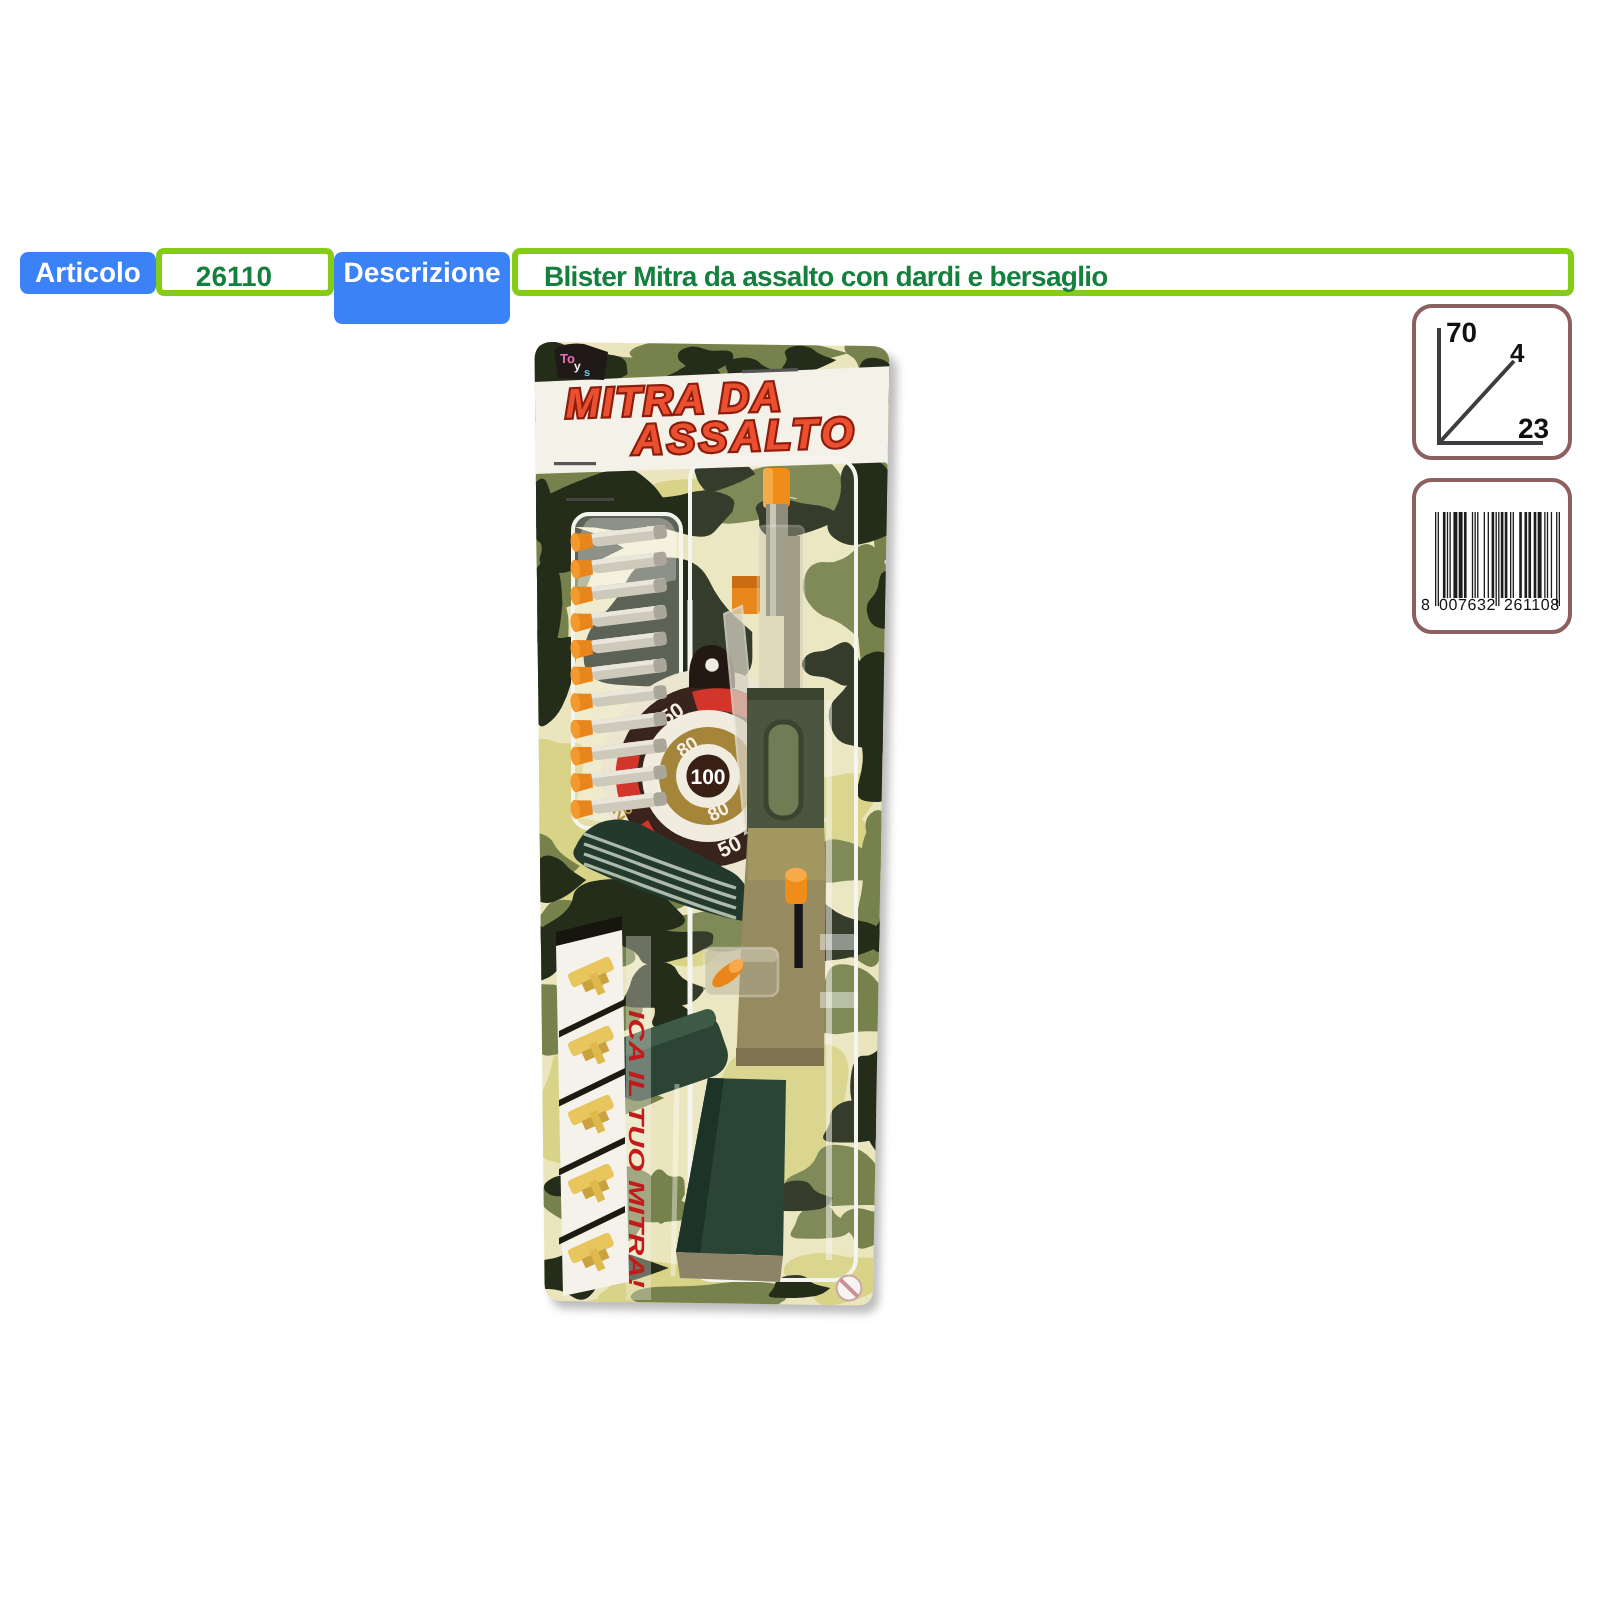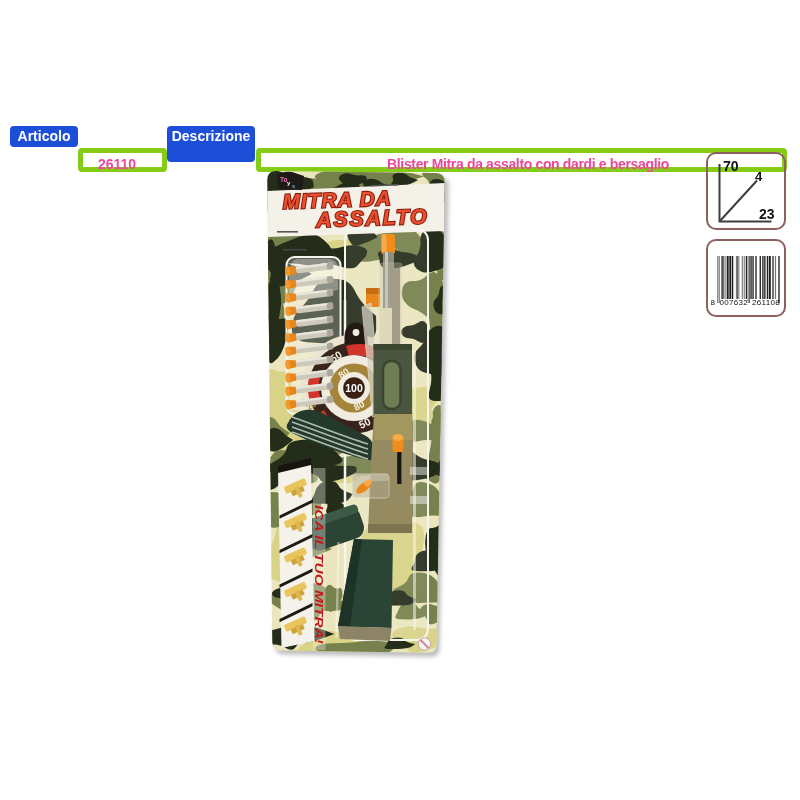--- a/index.html
+++ b/index.html
@@ -1,30 +1,30 @@
 <!DOCTYPE html>
 <html><head>
 <meta charset="utf-8">
 <style>
   html,body{margin:0;padding:0;}
   body{width:800px;height:800px;background:#ffffff;font-family:"Liberation Sans",sans-serif;position:relative;overflow:hidden;}
   .abs{position:absolute;box-sizing:border-box;}
-  .redbtn{background:#1d4ed8;color:#ffffff;font-weight:bold;font-size:14px;text-align:center;border-radius:4px;}
-  .wcell{background:#ffffff;border:5px solid #84cc16;border-radius:4px;color:#ec4899;font-weight:bold;font-size:14px;margin-top:24px;}
+  .redbtn{background:#3b82f6;color:#ffffff;font-weight:bold;font-size:14px;text-align:center;border-radius:4px;}
+  .wcell{background:#ffffff;border:3px solid #84cc16;border-radius:4px;color:#15803d;font-weight:bold;font-size:14px;}
 </style>
 </head>
 <body>
 
 <div class="abs redbtn" style="left:10px;top:126px;width:68px;height:21px;line-height:21px;">Articolo</div>
 
 <div class="abs wcell" style="left:78px;top:124px;width:89px;height:24px;line-height:22px;text-align:center;padding-right:11px;">26110</div>
 
 <div class="abs redbtn" style="left:167px;top:126px;width:88px;height:36px;line-height:21px;">Descrizione</div>
 
-<div class="abs wcell" style="left:256px;top:124px;width:531px;height:24px;line-height:22px;padding-left:13px;letter-spacing:-0.35px;text-align:center;">Blister Mitra da assalto con dardi e bersaglio</div>
+<div class="abs wcell" style="left:256px;top:124px;width:531px;height:24px;line-height:22px;padding-left:13px;letter-spacing:-0.35px;">Blister Mitra da assalto con dardi e bersaglio</div>
 
 <div class="abs" style="left:706px;top:152px;width:80px;height:78px;border:2px solid #8d6060;border-radius:10px;"></div>
 
 <svg class="abs" style="left:706px;top:152px;" width="80" height="78" viewBox="0 0 80 78">
   <path d="M13.5,12 L13.5,69.5 L65.5,69.5" fill="none" stroke="#3d3d3d" stroke-width="2"></path>
   <path d="M13.5,69.5 L51,28.5" fill="none" stroke="#3d3d3d" stroke-width="2"></path>
   <text x="17" y="19" font-size="14" font-weight="bold" fill="#111">70</text>
   <text x="49" y="29" font-size="13" font-weight="bold" fill="#111">4</text>
   <text x="53" y="67" font-size="14" font-weight="bold" fill="#111">23</text>
 </svg>

